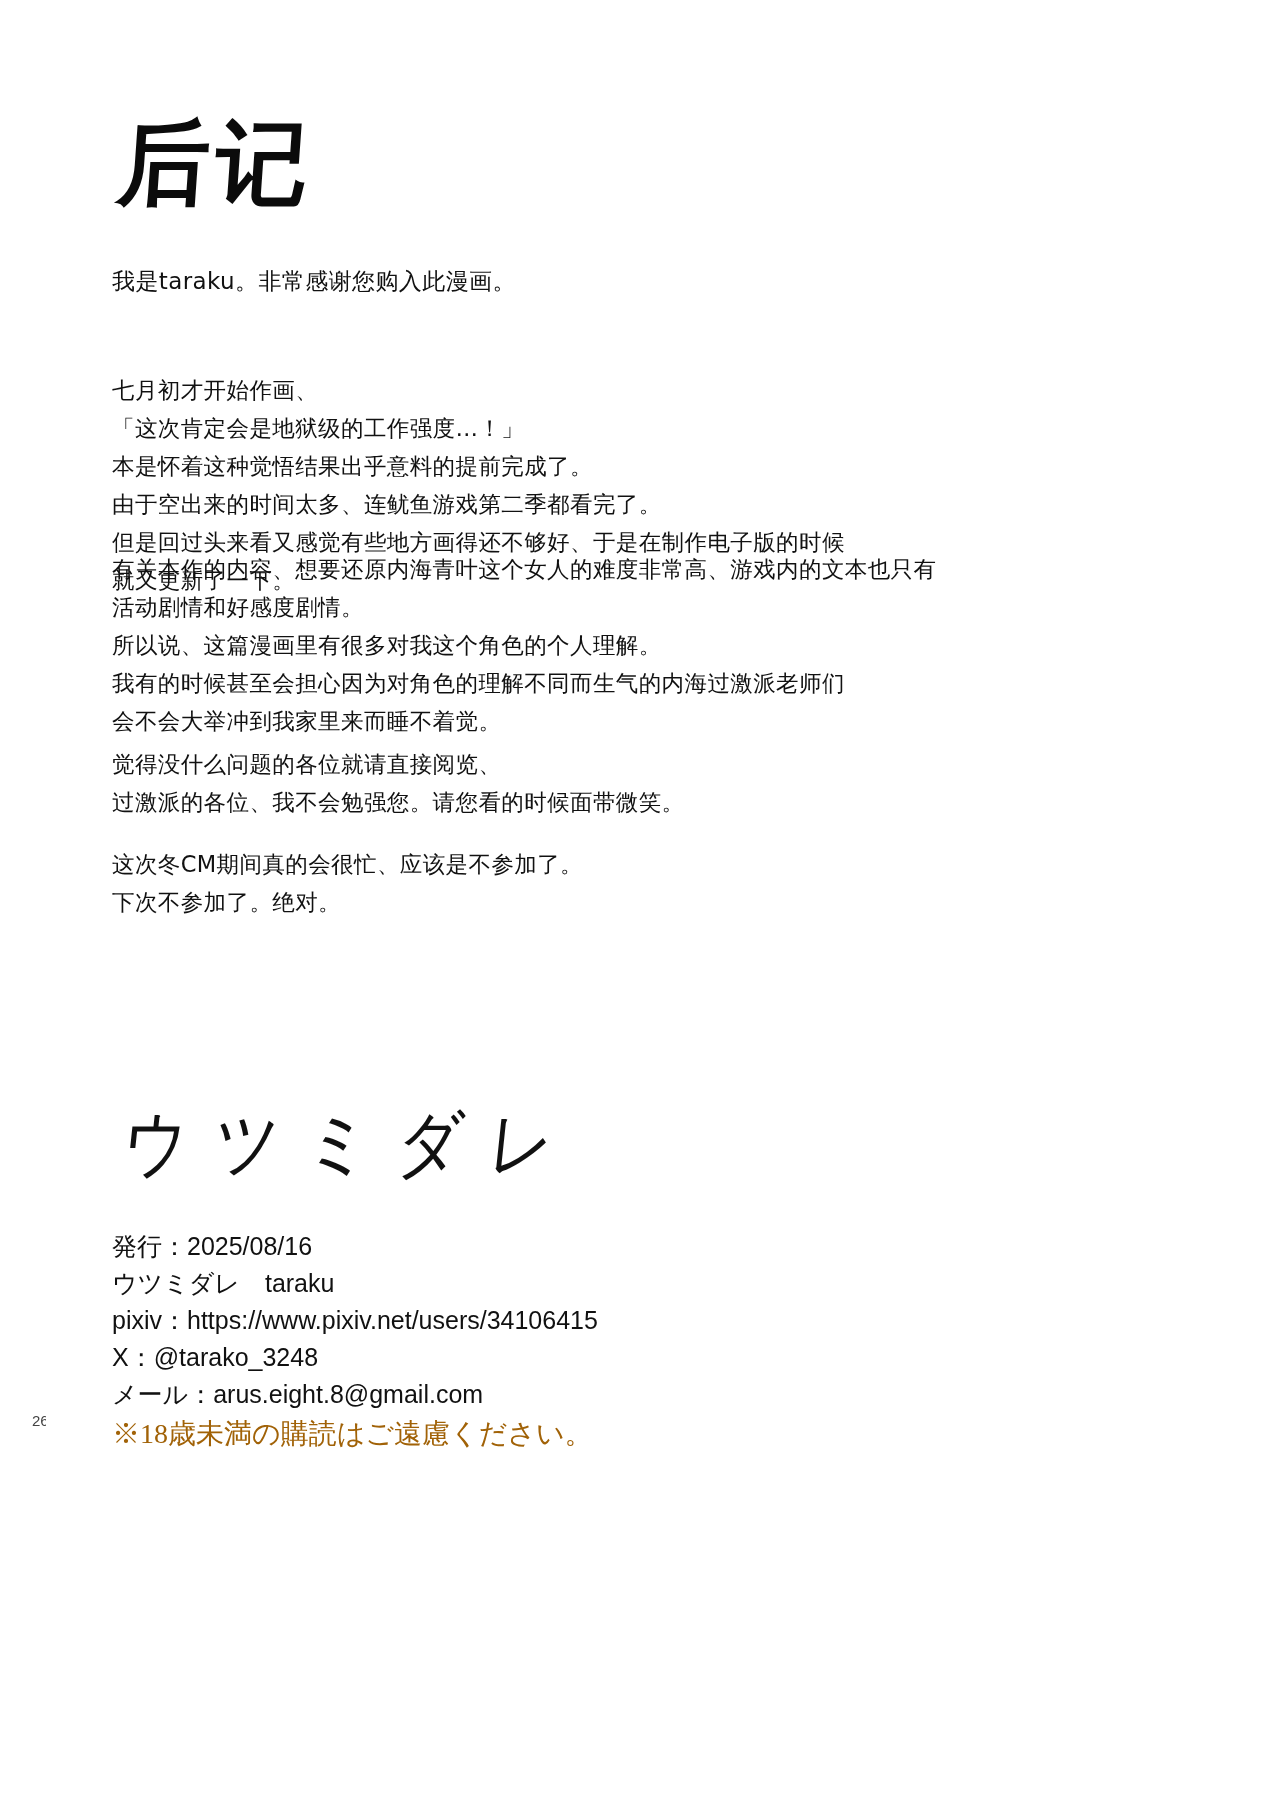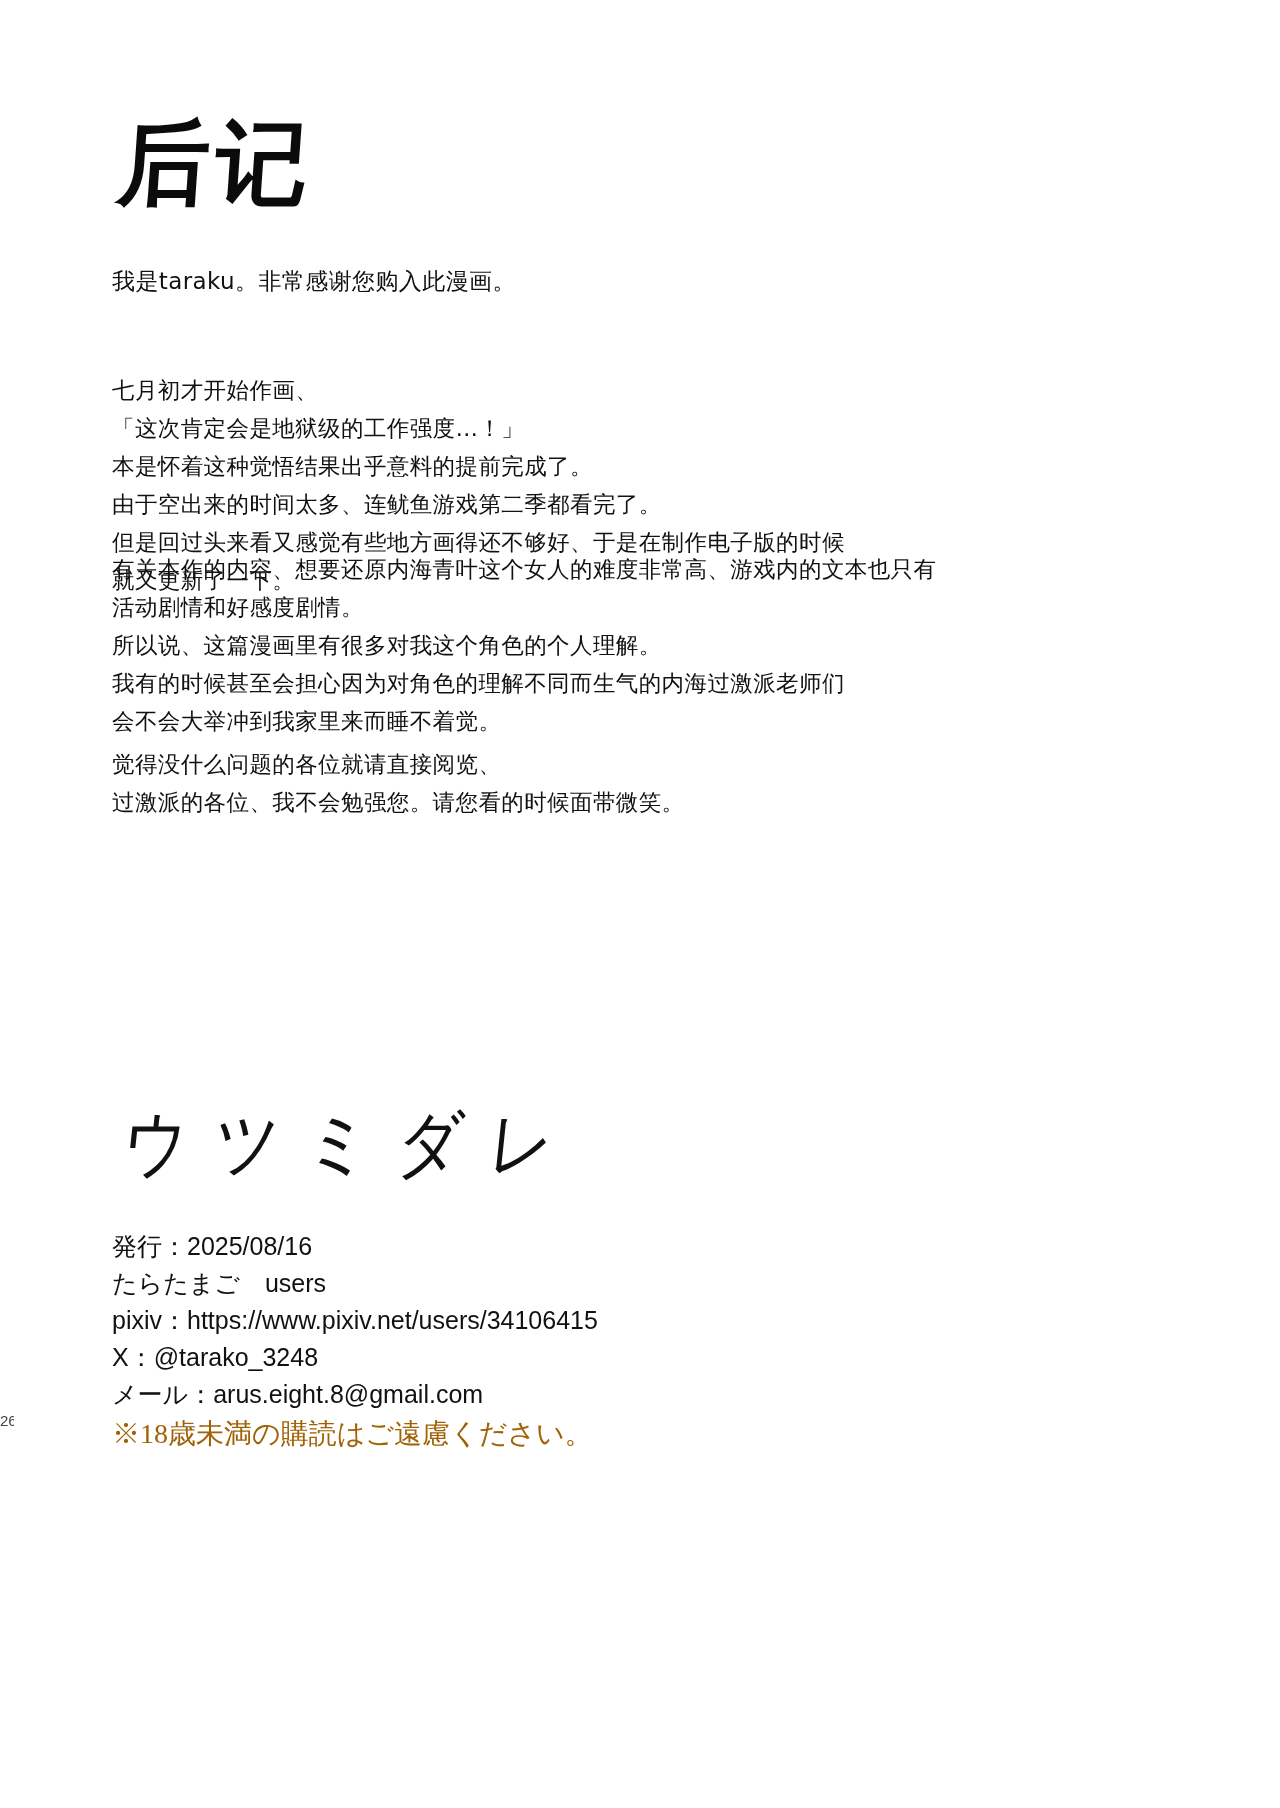--- a/index.html
+++ b/index.html
@@ -93,20 +93,21 @@
     position: absolute;
     left: 0px;
     top: 1412px;
     width: 14px;
     font-family: "Liberation Sans", sans-serif;
     font-size: 15px;
     line-height: 17px;
     color: #444444;
     text-align: center;
     overflow: hidden;
+    padding-left: 32px;
   }
 </style>
 </head>
 <body>
 
 <div class="page">
 
   <div class="afterword-title">后记</div>
 
   <div class="body-block lead">我是taraku。非常感谢您购入此漫画。</div>
@@ -120,26 +121,28 @@
 
   <div class="body-block p3">觉得没什么问题的各位就请直接阅览、
 过激派的各位、我不会勉强您。请您看的时候面带微笑。</div>
 
   <div class="body-block p2">有关本作的内容、想要还原内海青叶这个女人的难度非常高、游戏内的文本也只有
 活动剧情和好感度剧情。
 所以说、这篇漫画里有很多对我这个角色的个人理解。
 我有的时候甚至会担心因为对角色的理解不同而生气的内海过激派老师们
 会不会大举冲到我家里来而睡不着觉。</div>
 
+  <div class="body-block p4">这次冬CM期间真的会很忙、应该是不参加了。
+下次不参加了。绝对。</div>
 
   <div class="logo-title">ウツミダレ</div>
 
   <div class="colophon">
     <div>発行：2025/08/16</div>
-    <div>たらたまご　users</div>
+    <div>ウツミダレ　taraku</div>
     <div>pixiv：https://www.pixiv.net/users/34106415</div>
     <div>X：@tarako_3248</div>
     <div>メール：arus.eight.8@gmail.com</div>
   </div>
 
   <div class="notice">※18歳未満の購読はご遠慮ください。</div>
 
   <div class="page-number">26</div>
 
 </div>

